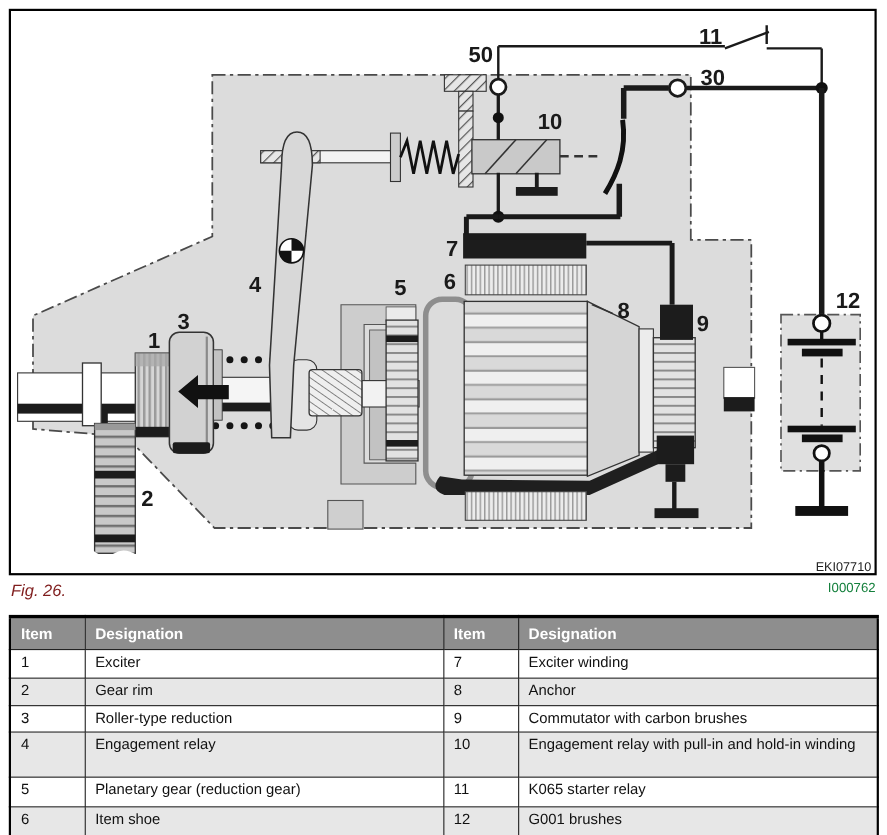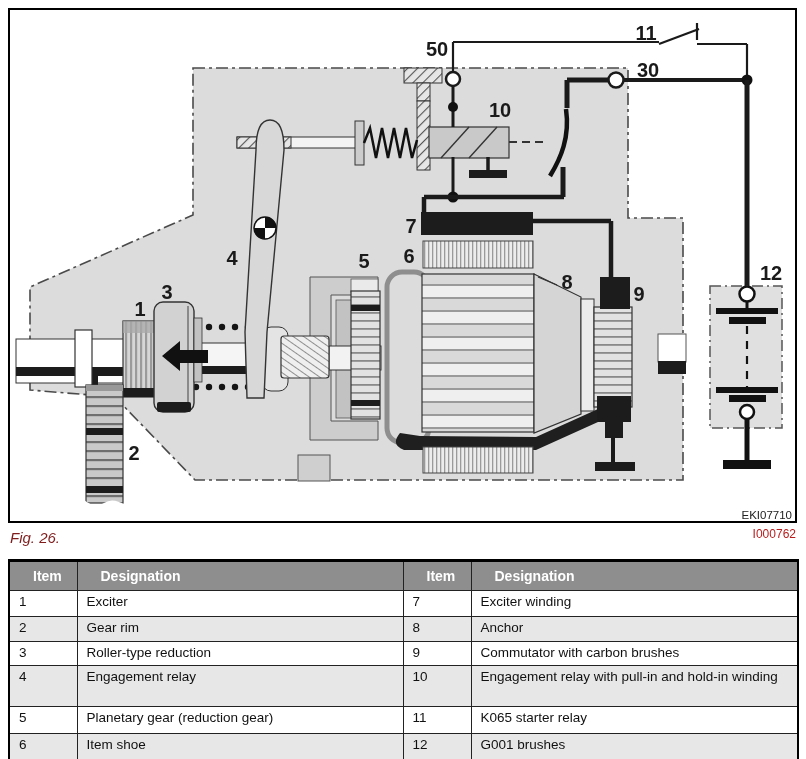--- a/index.html
+++ b/index.html
@@ -9,31 +9,31 @@
   }
   .frame{
     position:absolute;left:8px;top:8px;width:789px;height:515px;
     border:2px solid #000;box-sizing:border-box;background:#fff;
   }
   .frame svg{display:block;}
   .fig-caption{
     position:absolute;left:10px;top:529px;font-size:15px;font-style:italic;color:#7f1d1d;
   }
   .doc-code{
-    position:absolute;right:10px;top:527px;font-size:12px;color:#b91c1c;
+    position:absolute;right:10px;top:527px;font-size:12px;color:#15803d;
   }
   table.lookup{
     position:absolute;left:8px;top:559px;width:789px;
     border-collapse:collapse;table-layout:fixed;
     font-size:13.5px;color:#111;
     border:2px solid #000;border-top:3px solid #000;
   }
   table.lookup th{
     background:#8e8e8e;color:#fff;font-weight:bold;text-align:left;
-    padding:4px 23px;font-size:14px;border:1px solid #222;height:20px;
+    padding:4px 9px;font-size:14px;border:1px solid #222;height:20px;
   }
   table.lookup td{
     border:1px solid #222;padding:3px 9px;vertical-align:top;background:#fff;
   }
   table.lookup tr.alt td{background:#e7e7e7;}
   tr.h26{height:26px}tr.h25{height:25px}tr.h24{height:24px}
   tr.h41{height:41px}tr.h27{height:27px}
   
   text.callout{font-family:"Liberation Sans",sans-serif;font-weight:bold;font-size:20px;fill:#1a1a1a;}
   text.smallcode{font-family:"Liberation Sans",sans-serif;font-size:11.5px;fill:#222;font-weight:normal;}

